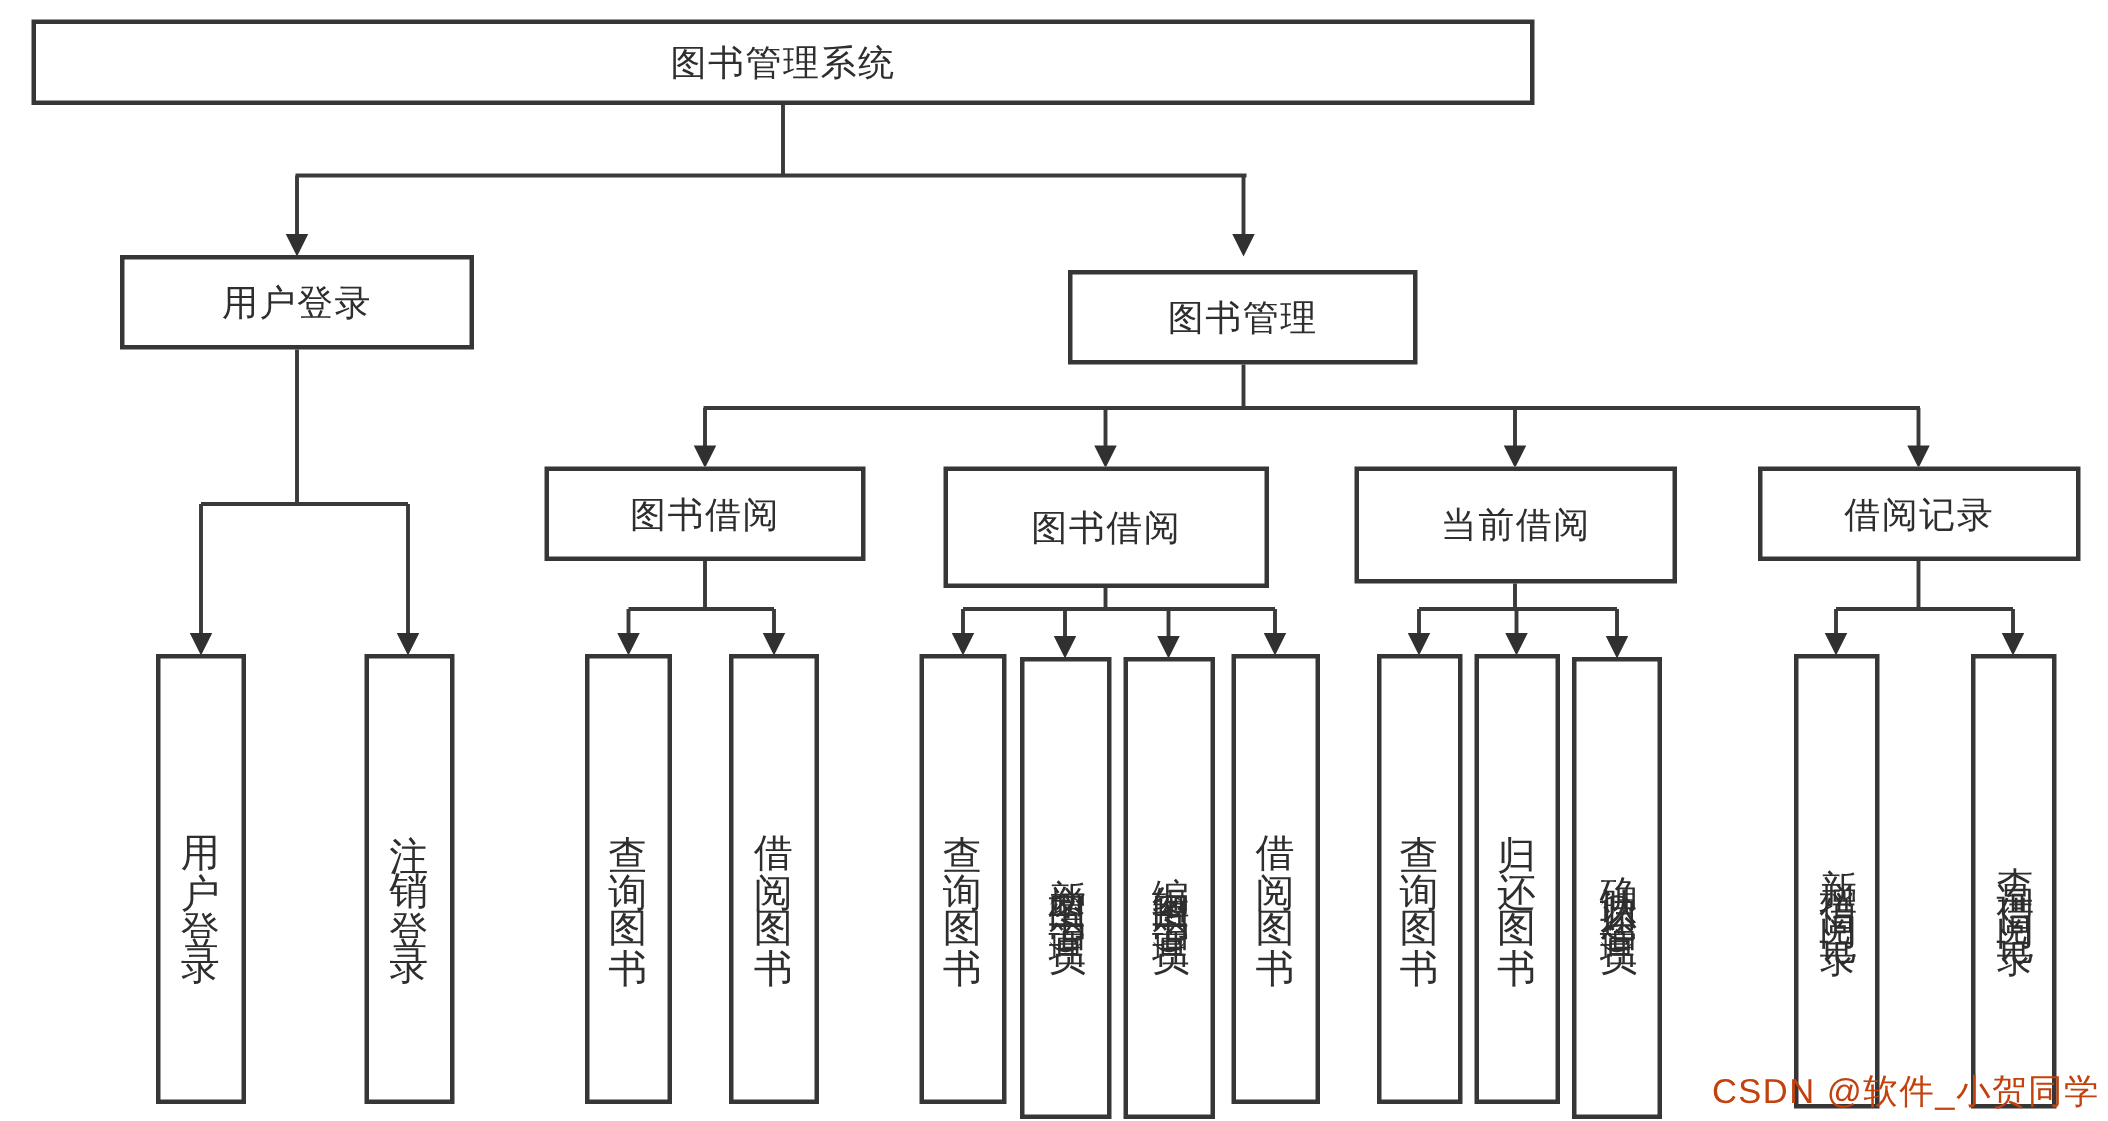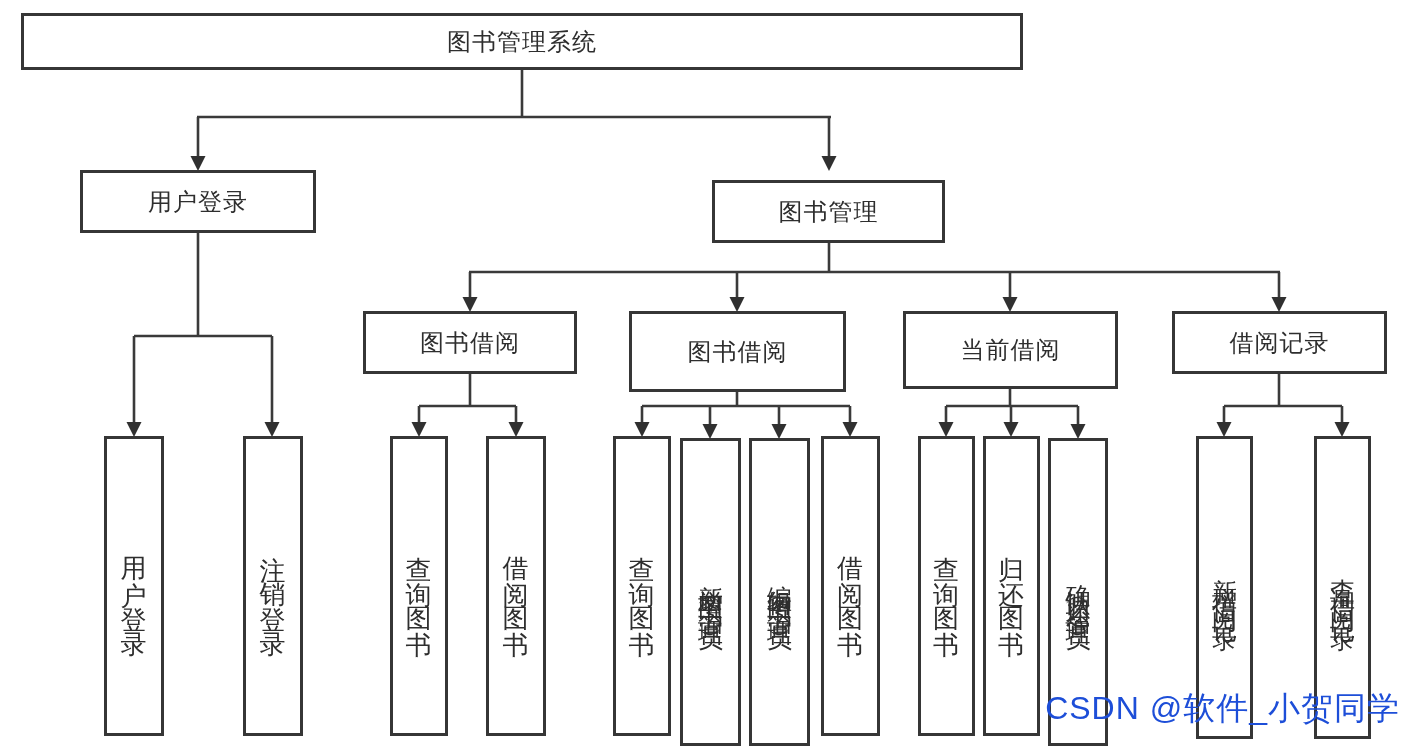--- a/index.html
+++ b/index.html
@@ -25,22 +25,22 @@
   }
   .vtext {
     writing-mode:vertical-lr; text-orientation:upright;
     color:#2e2e2e; line-height:1; font-size:25px;
   }
   .vs4 { font-size:26px; letter-spacing:25px; }
   .vs6 { letter-spacing:10px; }
   .vs9 { letter-spacing:6px; }
 
   #watermark {
-    position:absolute; right:5px; bottom:16px; z-index:3;
-    color:#1d4ed8; font-size:32px; letter-spacing:1px; white-space:nowrap;
+    position:absolute; right:5px; bottom:4px; z-index:3;
+    color:#c2410c; font-size:23px; letter-spacing:1px; white-space:nowrap;
   }
 </style>
 </head>
 <body>
 
 <div id="stage">
 
   <svg id="connectors" width="1405" height="747" viewBox="0 0 1405 747">
 
     <line x1="522" y1="69" x2="522" y2="118"></line>

